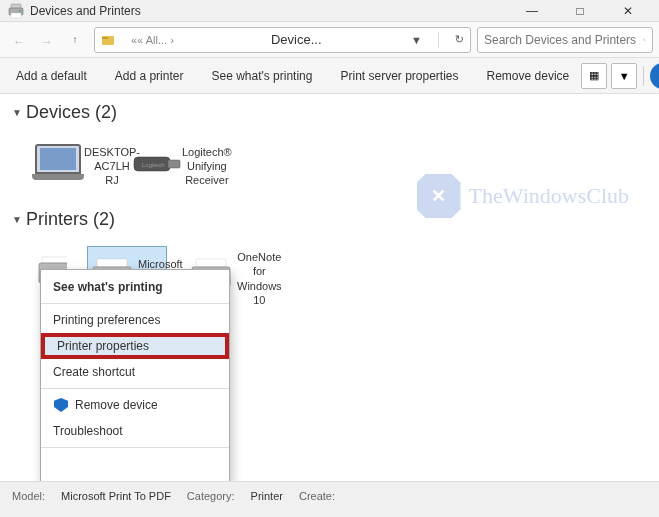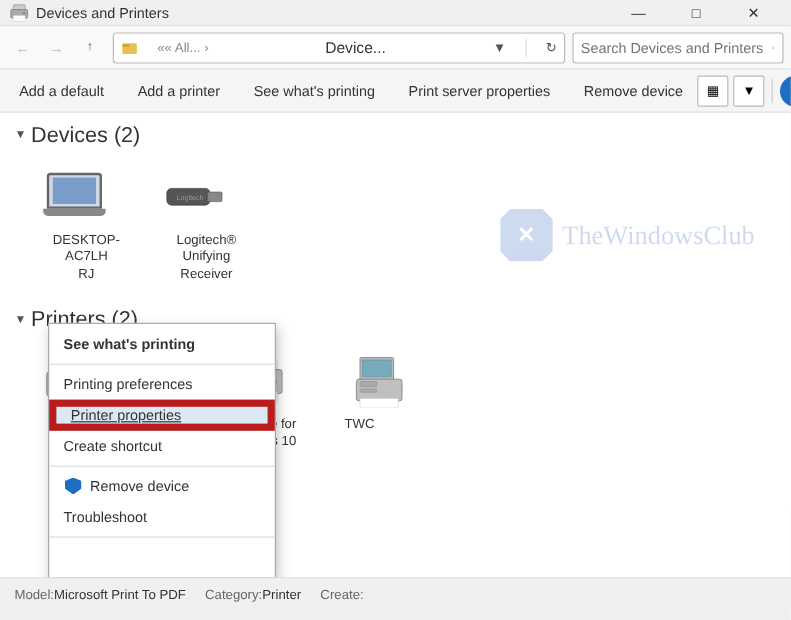--- a/index.html
+++ b/index.html
@@ -206,22 +206,22 @@
 
     
     .device-grid {
       display: flex;
       gap: 20px;
       padding: 8px 20px;
       margin-bottom: 12px;
     }
     .device-item {
       display: flex;
-      flex-direction: column;
-      align-items: flex-start;
+      flex-direction: row;
+      align-items: center;
       width: 80px;
       cursor: pointer;
     }
     .device-icon-container {
       width: 60px;
       height: 50px;
       display: flex;
       align-items: center;
       justify-content: center;
     }
@@ -277,21 +277,21 @@
       border-top: 1px solid #ddd;
       display: flex;
       align-items: center;
       padding: 0 12px;
       gap: 16px;
       font-size: 11px;
       color: #444;
     }
     .status-item {
       display: flex;
-      gap: 0;
+      gap: 16px;
       justify-content: flex-end;
     }
     .status-label { color: #666; }
     .status-value { color: #333; }
 
     
     .watermark {
       position: absolute;
       right: 30px;
       top: 80px;
@@ -337,22 +337,21 @@
       color: #333;
       cursor: pointer;
       gap: 6px;
     }
     .ctx-item.header-item {
       font-weight: bold;
       color: #333;
     }
     .ctx-item.highlighted {
       background: #dde8f5;
-      border: 6px solid #b91c1c;
-      text-decoration: underline;
+      border: 4px solid #b91c1c;
     }
     .ctx-separator {
       height: 1px;
       background: #ddd;
       margin: 3px 0;
     }
     .ctx-icon {
       width: 16px;
       height: 16px;
       display: flex;
@@ -506,33 +505,20 @@
         <svg width="50" height="44" viewBox="0 0 50 44">
           <rect x="9" y="4" width="30" height="8" rx="1" fill="white" stroke="#ccc" stroke-width="0.5"></rect>
           <rect x="5" y="12" width="38" height="20" rx="2" fill="#c0c0c0" stroke="#888" stroke-width="0.8"></rect>
           <rect x="9" y="30" width="30" height="10" rx="1" fill="white" stroke="#ccc" stroke-width="0.5"></rect>
           <circle cx="36" cy="22" r="2.5" fill="#4aaa55"></circle>
         </svg>
       </div>
       <div class="device-label">OneNote for<br>Windows 10</div>
     </div>
 
-    <div class="device-item">
-      <div class="device-icon-container">
-        <svg width="50" height="44" viewBox="0 0 50 44">
-          <rect x="8" y="2" width="28" height="20" rx="1" fill="#bbb" stroke="#888" stroke-width="0.8"></rect>
-          <rect x="10" y="4" width="24" height="14" rx="0.5" fill="#7ab" stroke="#5890a0" stroke-width="0.5"></rect>
-          <rect x="5" y="20" width="38" height="18" rx="2" fill="#c0c0c0" stroke="#888" stroke-width="0.8"></rect>
-          <rect x="8" y="36" width="32" height="8" rx="1" fill="white" stroke="#ccc" stroke-width="0.5"></rect>
-          <rect x="8" y="22" width="14" height="4" rx="1" fill="#aaa" stroke="#888" stroke-width="0.5"></rect>
-          <rect x="8" y="28" width="14" height="3" rx="0.5" fill="#aaa" stroke="#888" stroke-width="0.3"></rect>
-        </svg>
-      </div>
-      <div class="device-label">TWC</div>
-    </div>
   </div>
 
   <div class="context-menu">
     <div class="ctx-item header-item">
       <span>See what's printing</span>
     </div>
     <div class="ctx-separator"></div>
     <div class="ctx-item">
       <span>Printing preferences</span>
     </div>

